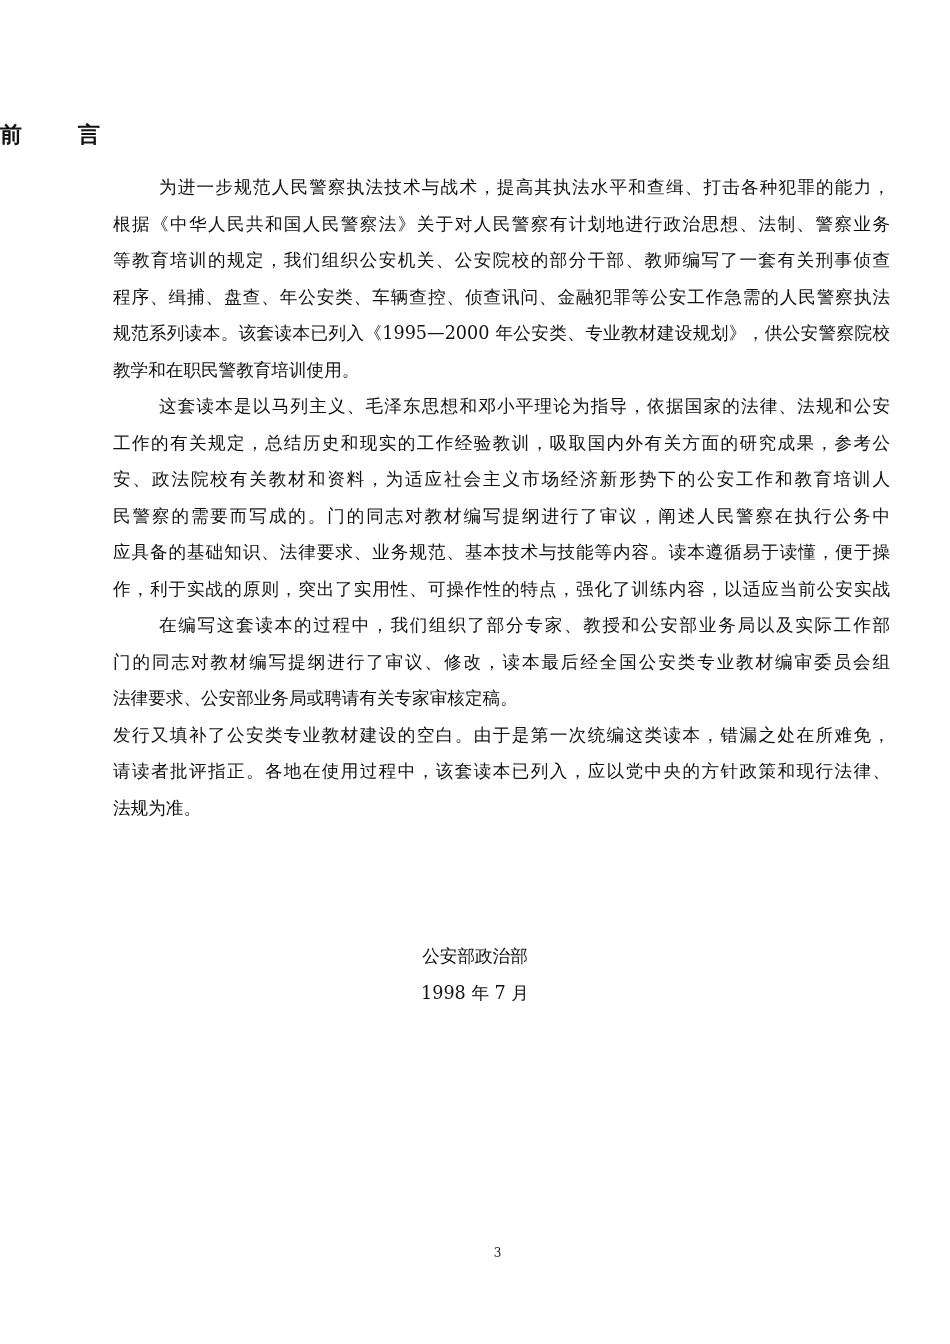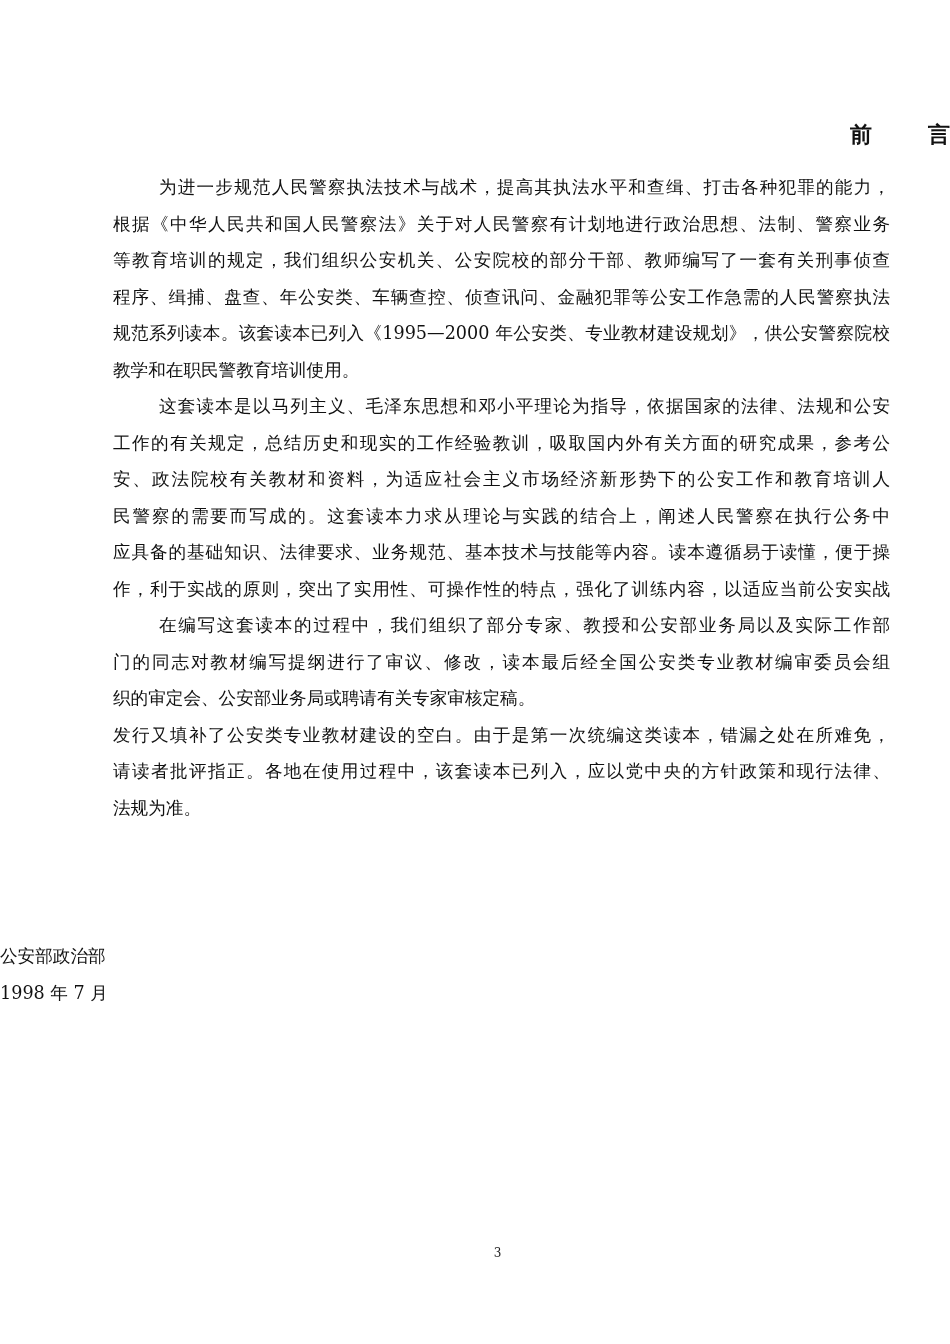--- a/index.html
+++ b/index.html
@@ -20,21 +20,21 @@
       left: 0; top: 0;
       width: 950px;
       height: 1344px;
       background: #ffffff;
     }
     .title {
       position: absolute;
       top: 120px;
       left: 0;
       width: 950px;
-      text-align: right;
+      text-align: left;
       font-size: 22px;
       font-weight: bold;
       letter-spacing: 0;
     }
     .title span { display: inline-block; }
     .title .gap { width: 56px; }
     .body {
       position: absolute;
       left: 113px;
       top: 172px;
@@ -48,20 +48,21 @@
       text-align: justify;
       text-align-last: justify;
       display: block;
     }
     .line.indent { padding-left: 46px; }
     .line.last { text-align-last: left; }
     .signature {
       position: absolute;
       left: 0;
       width: 950px;
+      text-align: center;
       font-size: 17.6px;
     }
     .sig-org { top: 944px; }
     .sig-date { top: 981px; }
     .page-number {
       position: absolute;
       top: 1246px;
       left: 0;
       width: 995px;
       text-align: center;
@@ -86,29 +87,29 @@
       <span class="line">等教育培训的规定，我们组织公安机关、公安院校的部分干部、教师编写了一套有关刑事侦查</span>
       <span class="line">程序、缉捕、盘查、年公安类、车辆查控、侦查讯问、金融犯罪等公安工作急需的人民警察执法</span>
       <span class="line">规范系列读本。该套读本已列入《1995—2000 年公安类、专业教材建设规划》，供公安警察院校</span>
       <span class="line last">教学和在职民警教育培训使用。</span>
     </div>
 
     <div>
       <span class="line indent">这套读本是以马列主义、毛泽东思想和邓小平理论为指导，依据国家的法律、法规和公安</span>
       <span class="line">工作的有关规定，总结历史和现实的工作经验教训，吸取国内外有关方面的研究成果，参考公</span>
       <span class="line">安、政法院校有关教材和资料，为适应社会主义市场经济新形势下的公安工作和教育培训人</span>
-      <span class="line">民警察的需要而写成的。这套读本力求从理论与实践的结合上，阐述人民警察在执行公务中</span>
+      <span class="line">民警察的需要而写成的。门的同志对教材编写提纲进行了审议，阐述人民警察在执行公务中</span>
       <span class="line">应具备的基础知识、法律要求、业务规范、基本技术与技能等内容。读本遵循易于读懂，便于操</span>
       <span class="line">作，利于实战的原则，突出了实用性、可操作性的特点，强化了训练内容，以适应当前公安实战</span>
     </div>
 
     <div>
       <span class="line indent">在编写这套读本的过程中，我们组织了部分专家、教授和公安部业务局以及实际工作部</span>
       <span class="line">门的同志对教材编写提纲进行了审议、修改，读本最后经全国公安类专业教材编审委员会组</span>
-      <span class="line last">织的审定会、公安部业务局或聘请有关专家审核定稿。</span>
+      <span class="line last">法律要求、公安部业务局或聘请有关专家审核定稿。</span>
     </div>
 
     <div>
       <span class="line">发行又填补了公安类专业教材建设的空白。由于是第一次统编这类读本，错漏之处在所难免，</span>
       <span class="line">请读者批评指正。各地在使用过程中，该套读本已列入，应以党中央的方针政策和现行法律、</span>
       <span class="line last">法规为准。</span>
     </div>
   </div>
 
   <div class="signature sig-org">公安部政治部</div>

